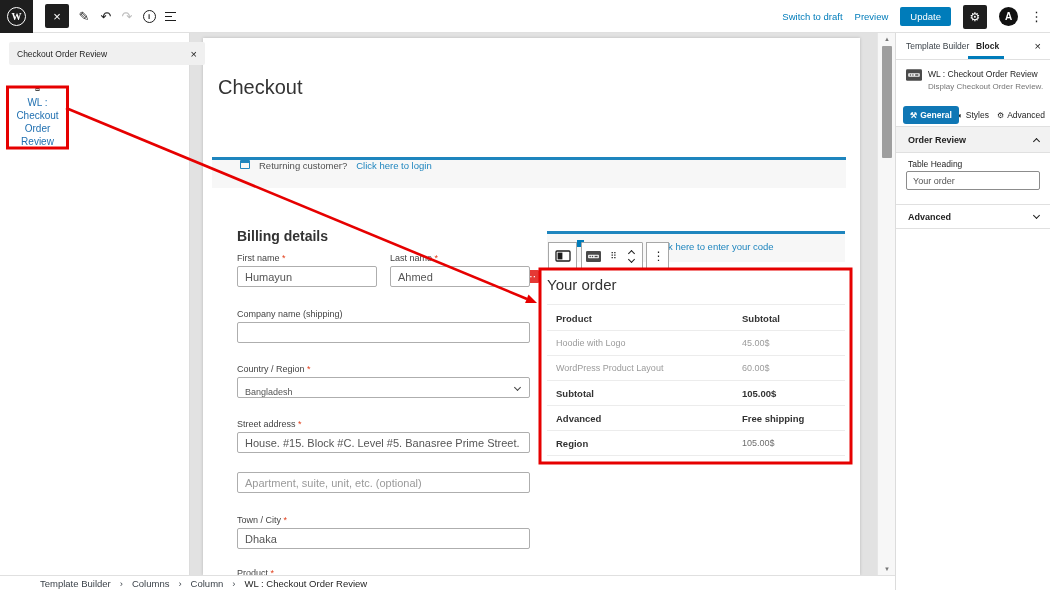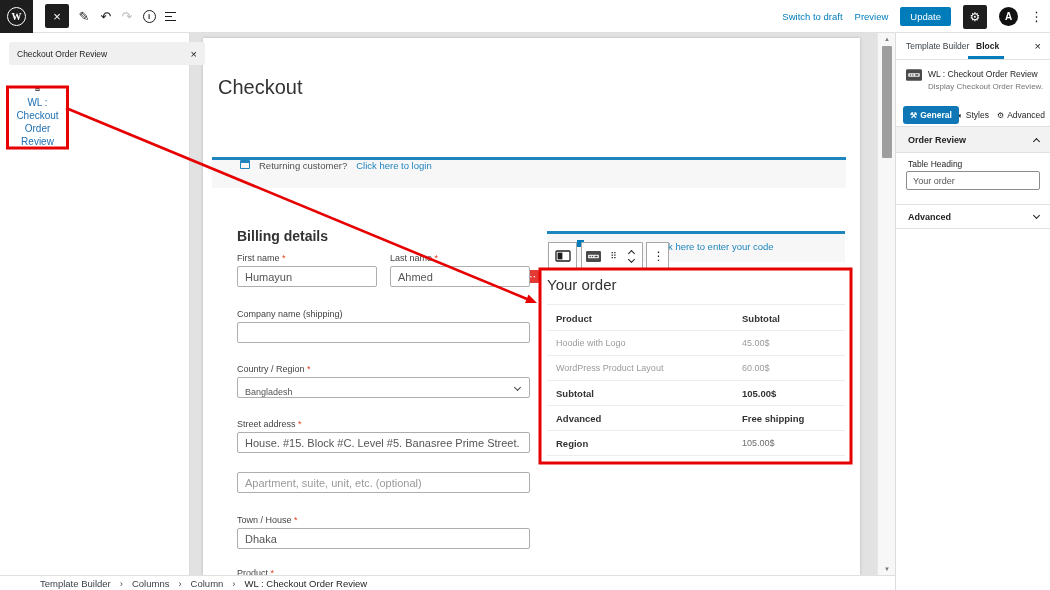--- a/index.html
+++ b/index.html
@@ -229,21 +229,21 @@
       </div>
 
       <div class="fld-label" style="left:34px;top:381px;">
         <span>Street address</span> <span class="req">*</span>
       </div>
       <input class="fld-input" style="left: 34px; top: 394px; width: 293px;" value="House. #15. Block #C. Level #5. Banasree Prime Street.">
 
       <input class="fld-input" style="left: 34px; top: 434px; width: 293px;" placeholder="Apartment, suite, unit, etc. (optional)">
 
       <div class="fld-label" style="left:34px;top:477px;">
-        <span>Town / House</span> <span class="req">*</span>
+        <span>Town / City</span> <span class="req">*</span>
       </div>
       <input class="fld-input" style="left: 34px; top: 490px; width: 293px;" value="Dhaka">
 
       <div class="fld-label" style="left:34px;top:530px;">
         <span>Product</span> <span class="req">*</span>
       </div>
 
       <div class="notice coupon-notice"></div>
       <span class="coupon-frag">k here to enter your code</span>
 

